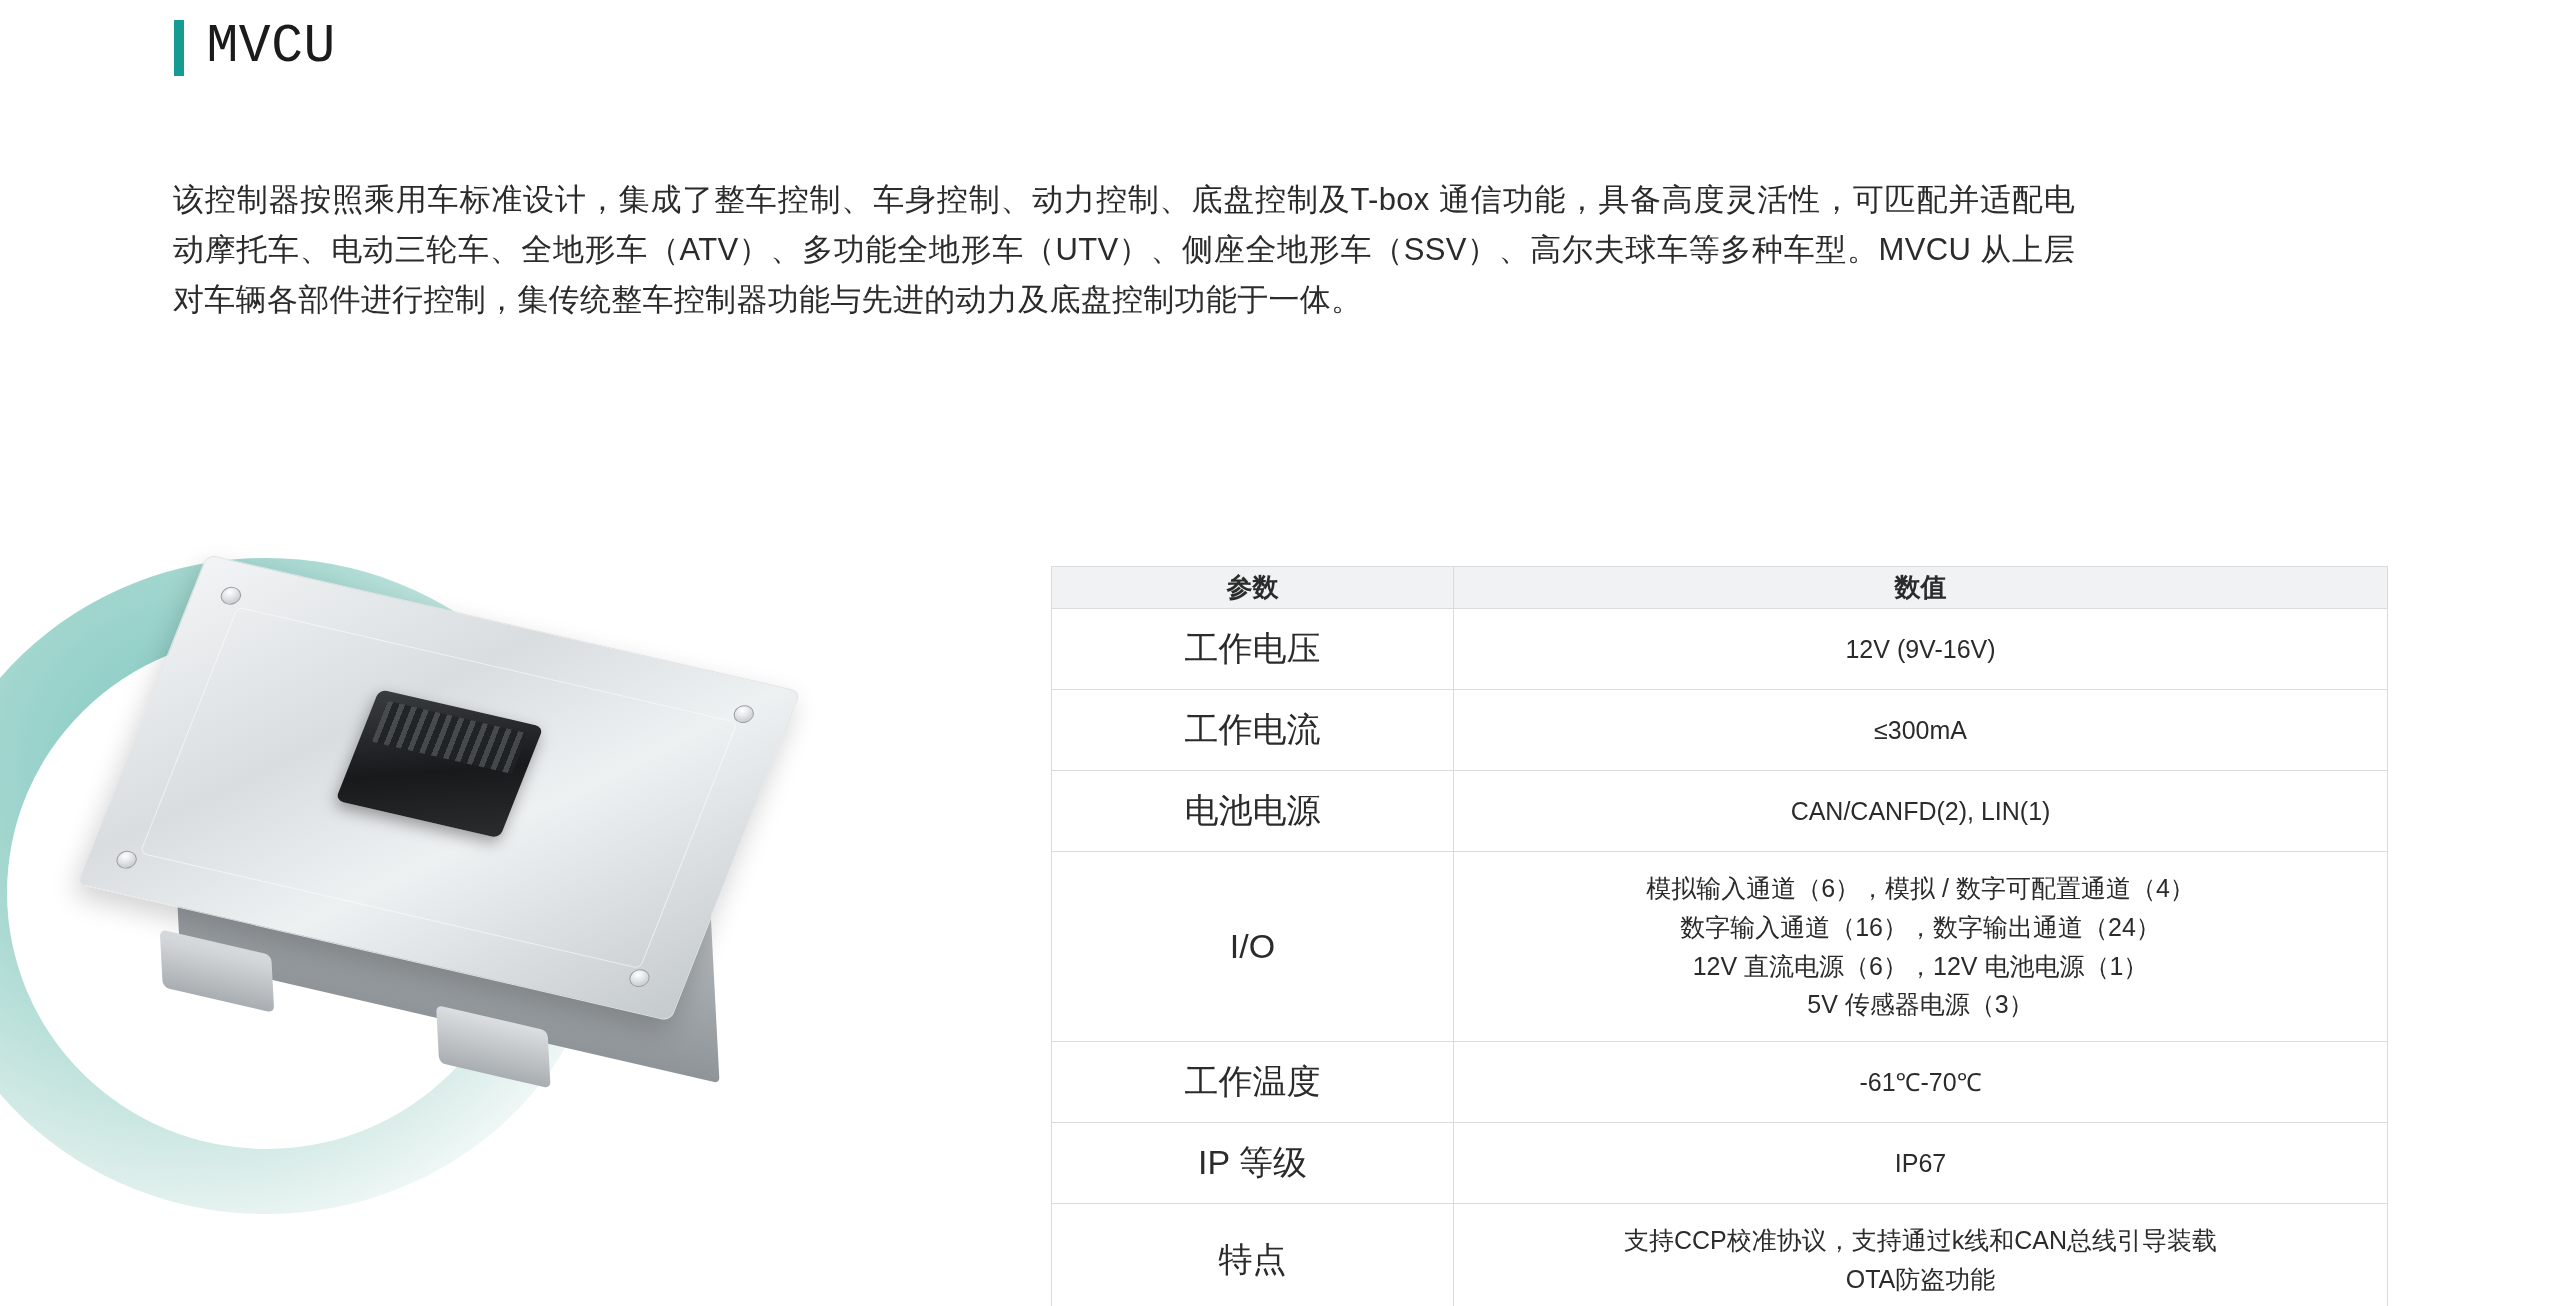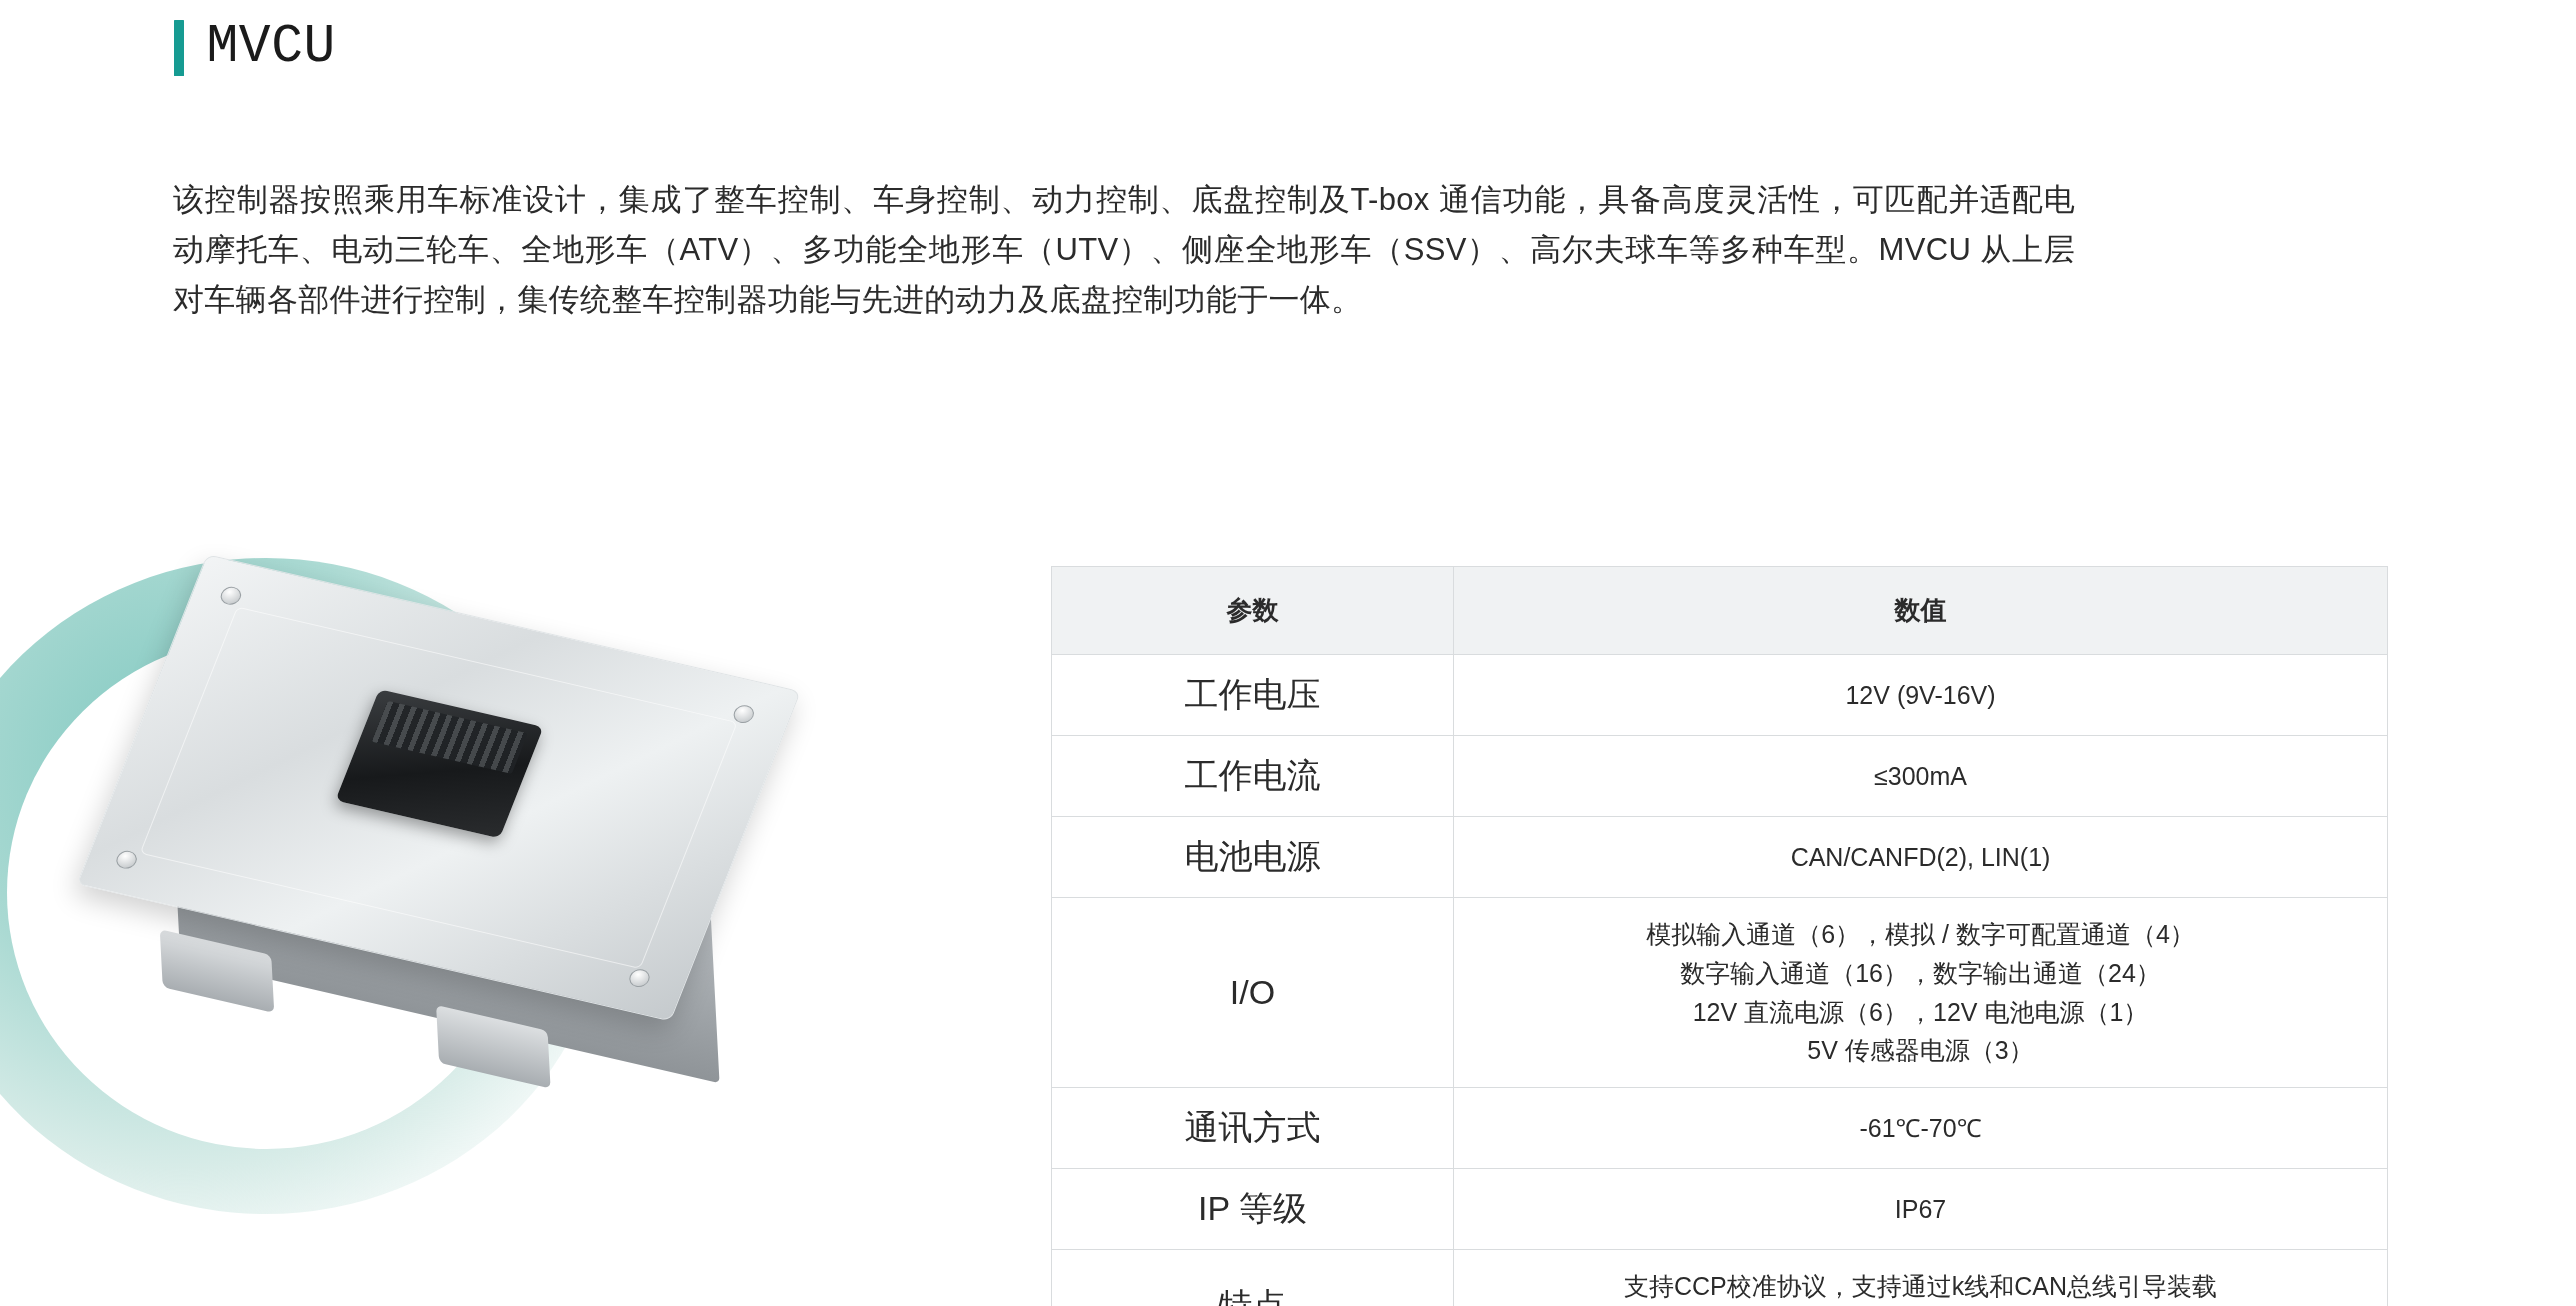--- a/index.html
+++ b/index.html
@@ -174,21 +174,21 @@
     border: 0.6px solid #d9dcde;
     text-align: center;
     vertical-align: middle;
     padding: 17px 9px;
     font-weight: 400;
   }
   .spec-table thead th {
     background: #f0f2f3;
     font-weight: 700;
     font-size: 26px;
-    padding: 26px 9px;
+    padding: 3px 9px;
   }
   .spec-table col.c-param { width: 402px; }
   .spec-table td.param { font-size: 34px; margin-top: 31px; }
   .spec-table td.value { font-size: 25px; line-height: 1.55; }
   .multiline { white-space: pre-line; }
 </style>
 </head>
 <body>
 
 <div class="title-row">
@@ -240,21 +240,21 @@
       <td class="value">CAN/CANFD(2), LIN(1)</td>
     </tr>
     <tr>
       <td class="param">I/O</td>
       <td class="value multiline">模拟输入通道（6），模拟 / 数字可配置通道（4）
 数字输入通道（16），数字输出通道（24）
 12V 直流电源（6），12V 电池电源（1）
 5V 传感器电源（3）</td>
     </tr>
     <tr>
-      <td class="param">通讯方式</td>
+      <td class="param">工作温度</td>
       <td class="value">-61℃-70℃</td>
     </tr>
     <tr>
       <td class="param">IP 等级</td>
       <td class="value">IP67</td>
     </tr>
     <tr>
       <td class="param">特点</td>
       <td class="value multiline">支持CCP校准协议，支持通过k线和CAN总线引导装载
 OTA防盗功能</td>

